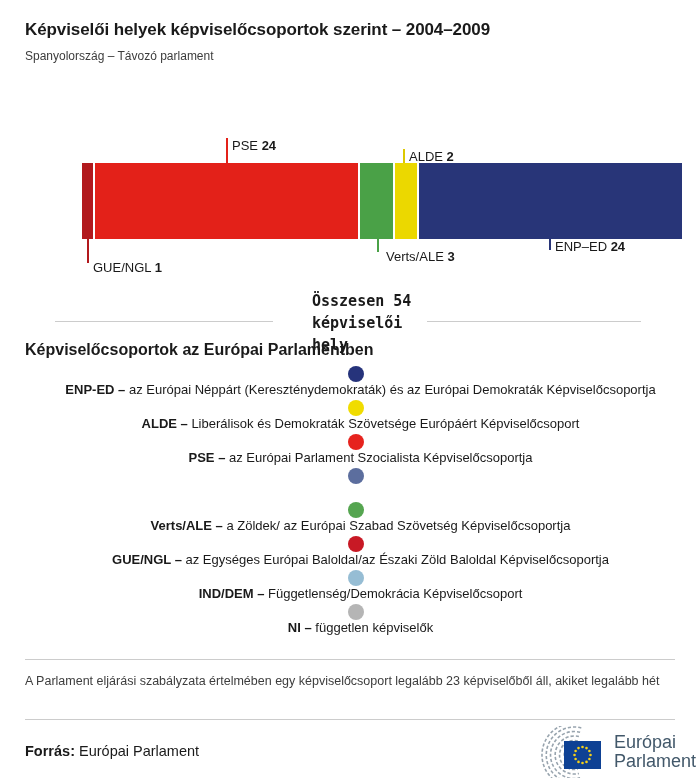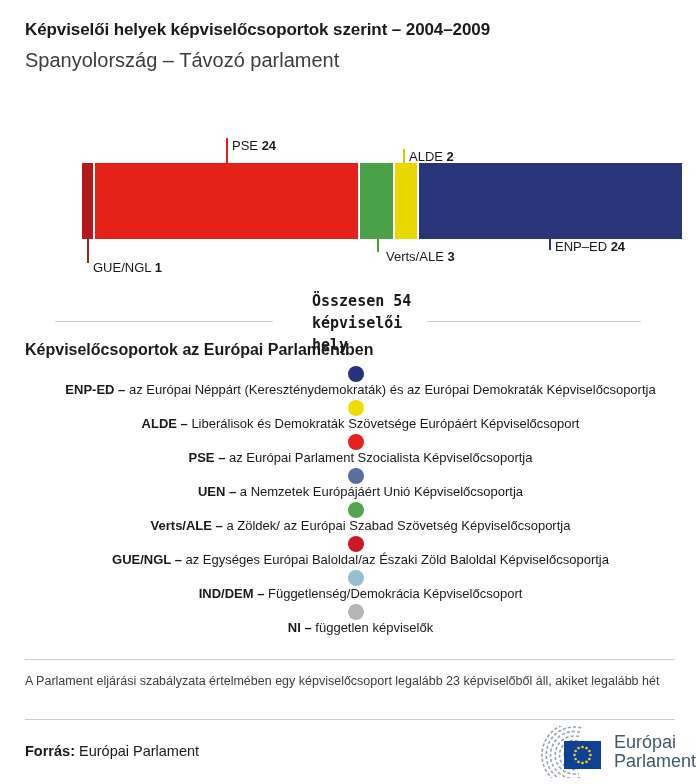--- a/index.html
+++ b/index.html
@@ -1,20 +1,20 @@
 <!DOCTYPE html>
 <html><head>
 <meta charset="utf-8">
 <style>
   html,body{margin:0;padding:0;background:#fff;}
   .page{position:relative;width:700px;height:784px;background:#fff;overflow:hidden;
         font-family:"Liberation Sans",sans-serif;color:#1a1a1a;}
   .abs{position:absolute;}
   .page-title{left:25px;top:20px;font-size:17px;font-weight:bold;letter-spacing:-0.1px;}
-  .page-subtitle{left:25px;top:49px;font-size:20px;color:#3c3c3c;}
+  .page-subtitle{left:25px;top:49px;font-size:12px;color:#3c3c3c;}
 
   .chart-area{left:0;top:0;width:700px;height:290px;margin-left:32px;}
   .stacked-bar{position:absolute;left:50px;top:163px;width:600px;height:76px;
                display:flex;gap:2px;background:#fff;}
   .bar-seg{height:100%;}
   .callout-line{position:absolute;width:2px;}
   .callout-label{position:absolute;font-size:13px;white-space:nowrap;color:#1a1a1a;}
   .callout-label b{font-weight:bold;}
   .total-label{left:280px;top:290px;width:140px;text-align:left;
                font-family:"DejaVu Sans Mono",monospace;font-weight:bold;
@@ -86,21 +86,20 @@
       <div class="legend-item">
         <span class="legend-dot" style="background: rgb(240, 220, 0);"></span>
         <span class="legend-text"><b>ALDE – </b>Liberálisok és Demokraták Szövetsége Európáért Képviselőcsoport</span>
       </div>
       <div class="legend-item">
         <span class="legend-dot" style="background: rgb(230, 35, 30);"></span>
         <span class="legend-text"><b>PSE – </b>az Európai Parlament Szocialista Képviselőcsoportja</span>
       </div>
       <div class="legend-item">
         <span class="legend-dot" style="background: rgb(92, 110, 158);"></span>
-        <span class="legend-text"><b>UEN – </b>a Nemzetek Európájáért Unió Képviselőcsoportja</span>
       </div>
       <div class="legend-item">
         <span class="legend-dot" style="background: rgb(85, 165, 80);"></span>
         <span class="legend-text"><b>Verts/ALE – </b>a Zöldek/ az Európai Szabad Szövetség Képviselőcsoportja</span>
       </div>
       <div class="legend-item">
         <span class="legend-dot" style="background: rgb(200, 25, 37);"></span>
         <span class="legend-text"><b>GUE/NGL – </b>az Egységes Európai Baloldal/az Északi Zöld Baloldal Képviselőcsoportja</span>
       </div>
       <div class="legend-item">

